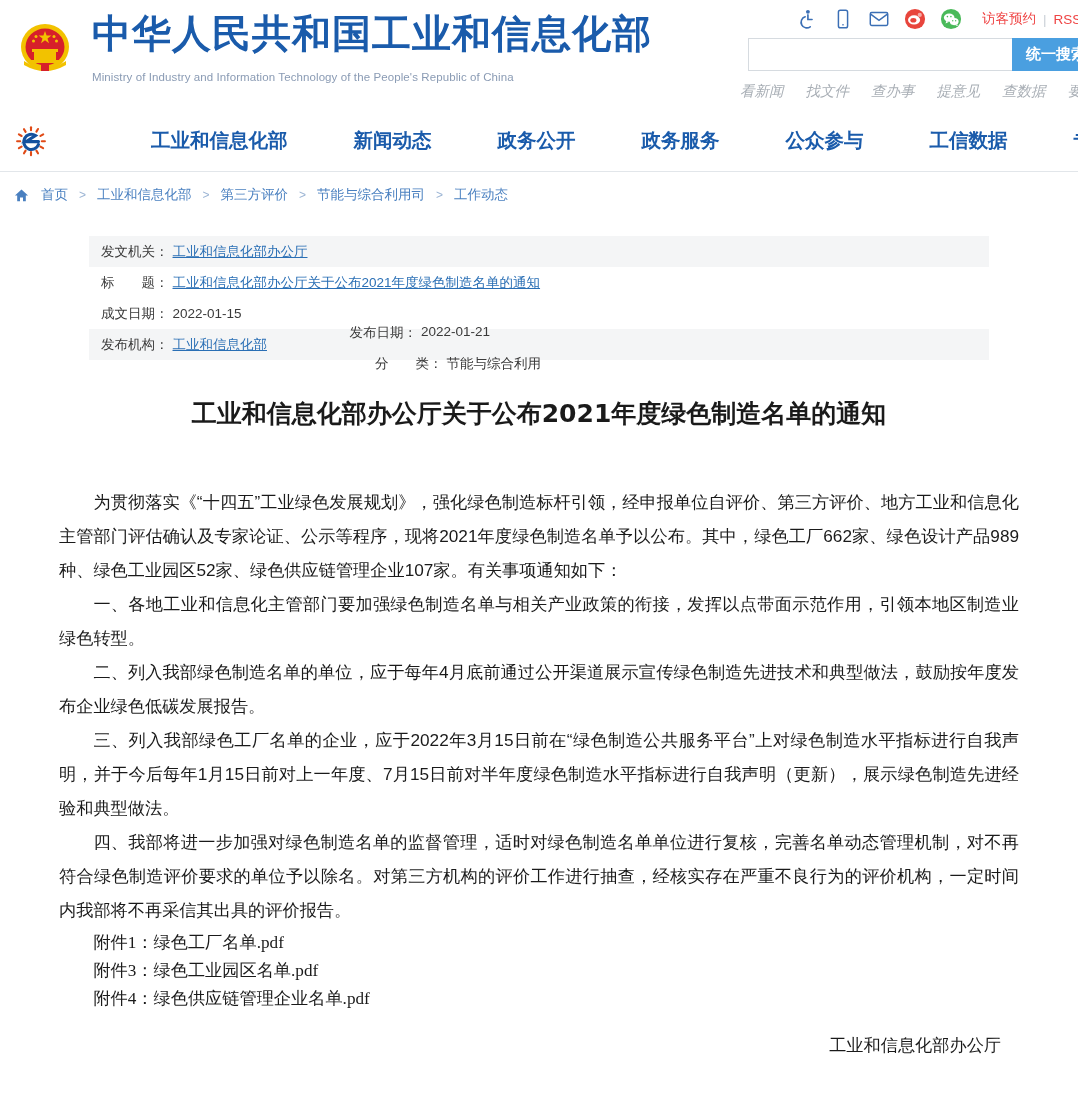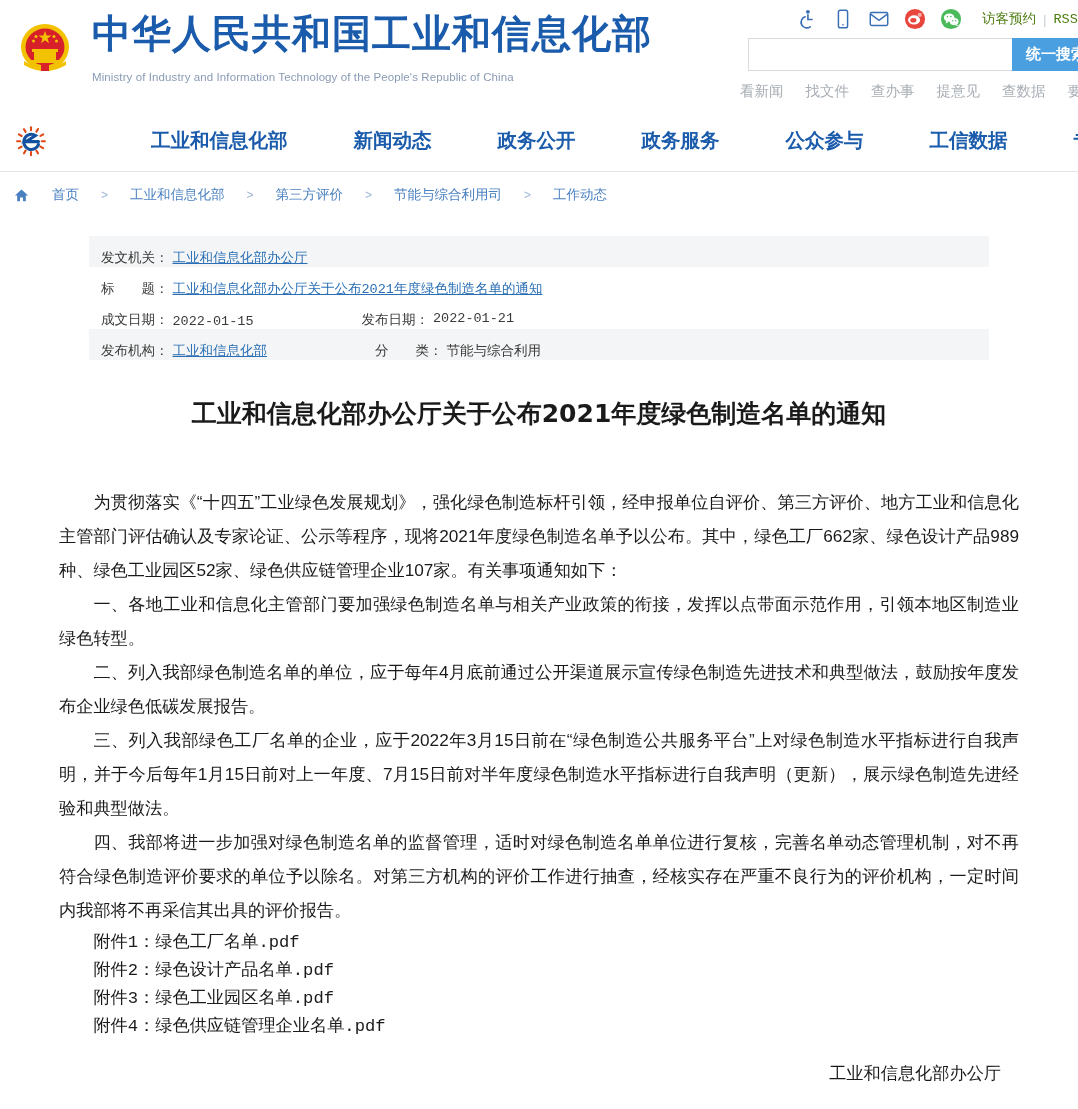--- a/index.html
+++ b/index.html
@@ -52,21 +52,21 @@
   .hr-row1 {
     display: flex;
     align-items: center;
     height: 38px;
     padding-left: 56px;
     gap: 14px;
   }
   .hicon { width: 22px; height: 22px; display: inline-block; position: relative; }
   .hlinks { display: flex; align-items: center; gap: 7px; margin-left: 6px; font-size: 13.5px; color: #6b7684; white-space: nowrap; }
   .hlinks .sep { color: #c9cfd6; }
-  .hlinks a { color: #4d7c0f; text-decoration: none; font-family: Liberation Mono, monospace; }
+  .hlinks a { color: #ef4444; text-decoration: none; }
 
   .hr-row2 { display: flex; height: 34px; margin-left: 8px; }
   .search-box {
     width: 272px; height: 33px;
     border: 1px solid #d6dbe0;
     border-right: none;
     background: #fff;
     padding: 0 8px;
     font-size: 13px;
     color: #333;
@@ -87,21 +87,21 @@
   }
   .hr-row3 {
     display: flex;
     gap: 22px;
     margin-top: 10px;
     padding-left: 0px;
     font-size: 14.5px;
     color: #a8aeb5;
     white-space: nowrap;
   }
-  .hr-row3 span { cursor: pointer; }
+  .hr-row3 span { cursor: pointer; font-style: italic; }
 
   
   .navbar {
     height: 62px;
     background: #ffffff;
     border-bottom: 1px solid #e2e6ea;
     display: flex;
     align-items: center;
     padding-left: 14px;
     overflow: hidden;
@@ -119,37 +119,36 @@
   }
 
   
   .breadcrumb {
     height: 46px;
     display: flex;
     align-items: center;
     padding-left: 14px;
     font-size: 13.5px;
     color: #4a80c0;
-    gap: 15px;
+    gap: 4px;
   }
   .home-icon { width: 15px; height: 15px; margin-right: 8px; position: relative; display:inline-block; }
   .crumb { color: #4a80c0; text-decoration: none; cursor: pointer; }
   .crumb.last { color: #4a80c0; }
   .crumb-sep { color: #9bb4d4; margin: 0 7px; font-size: 12px; }
 
   
   .meta-wrap { width: 900px; margin: 18px auto 0 auto; }
   .meta-row {
     height: 31px;
     display: flex;
-    align-items: flex-end;
+    align-items: center;
     font-size: 13.5px;
     color: #333333;
     padding-left: 12px;
-    font-family: Liberation Mono, monospace;
   }
   .meta-row.shade { background: #f4f5f6; }
   .meta-label { color: #3a3a3a; white-space: pre; }
   .meta-value { color: #3a3a3a; margin-left: 4px; }
   .meta-value.link { color: #2a6fb5; text-decoration: underline; cursor: pointer; }
   .meta-col2 { margin-left: 108px; display: flex; margin-top: 38px; }
 
   
   .article { width: 960px; margin: 0 auto; padding-top: 22px; }
   .doc-title {
@@ -171,21 +170,21 @@
     text-indent: 2em;
     font-family: Liberation Sans, sans-serif;
   }
   .attach-list { margin-top: 2px; }
   .attach-list p {
     font-size: 17.2px;
     line-height: 28px;
     color: #1a1a1a;
     margin: 0;
     text-indent: 2em;
-    font-family: Liberation Mono, monospace;
+    font-family: Liberation Serif, serif;
   }
   .sign {
     margin-top: 18px;
     text-align: right;
     padding-right: 18px;
   }
   .sign p {
     font-size: 17.2px;
     line-height: 29px;
     color: #1a1a1a;
@@ -376,21 +375,20 @@
   <div class="doc-body">
     <p>为贯彻落实《“十四五”工业绿色发展规划》，强化绿色制造标杆引领，经申报单位自评价、第三方评价、地方工业和信息化主管部门评估确认及专家论证、公示等程序，现将2021年度绿色制造名单予以公布。其中，绿色工厂662家、绿色设计产品989种、绿色工业园区52家、绿色供应链管理企业107家。有关事项通知如下：</p>
     <p>一、各地工业和信息化主管部门要加强绿色制造名单与相关产业政策的衔接，发挥以点带面示范作用，引领本地区制造业绿色转型。</p>
     <p>二、列入我部绿色制造名单的单位，应于每年4月底前通过公开渠道展示宣传绿色制造先进技术和典型做法，鼓励按年度发布企业绿色低碳发展报告。</p>
     <p>三、列入我部绿色工厂名单的企业，应于2022年3月15日前在“绿色制造公共服务平台”上对绿色制造水平指标进行自我声明，并于今后每年1月15日前对上一年度、7月15日前对半年度绿色制造水平指标进行自我声明（更新），展示绿色制造先进经验和典型做法。</p>
     <p>四、我部将进一步加强对绿色制造名单的监督管理，适时对绿色制造名单单位进行复核，完善名单动态管理机制，对不再符合绿色制造评价要求的单位予以除名。对第三方机构的评价工作进行抽查，经核实存在严重不良行为的评价机构，一定时间内我部将不再采信其出具的评价报告。</p>
   </div>
 
   <div class="attach-list">
     <p>附件1：绿色工厂名单.pdf</p>
-    <p>附件2：绿色设计产品名单.pdf</p>
     <p>附件3：绿色工业园区名单.pdf</p>
     <p>附件4：绿色供应链管理企业名单.pdf</p>
   </div>
 
   <div class="sign">
     <p>工业和信息化部办公厅</p>
 
   </div>
 
 </div>

